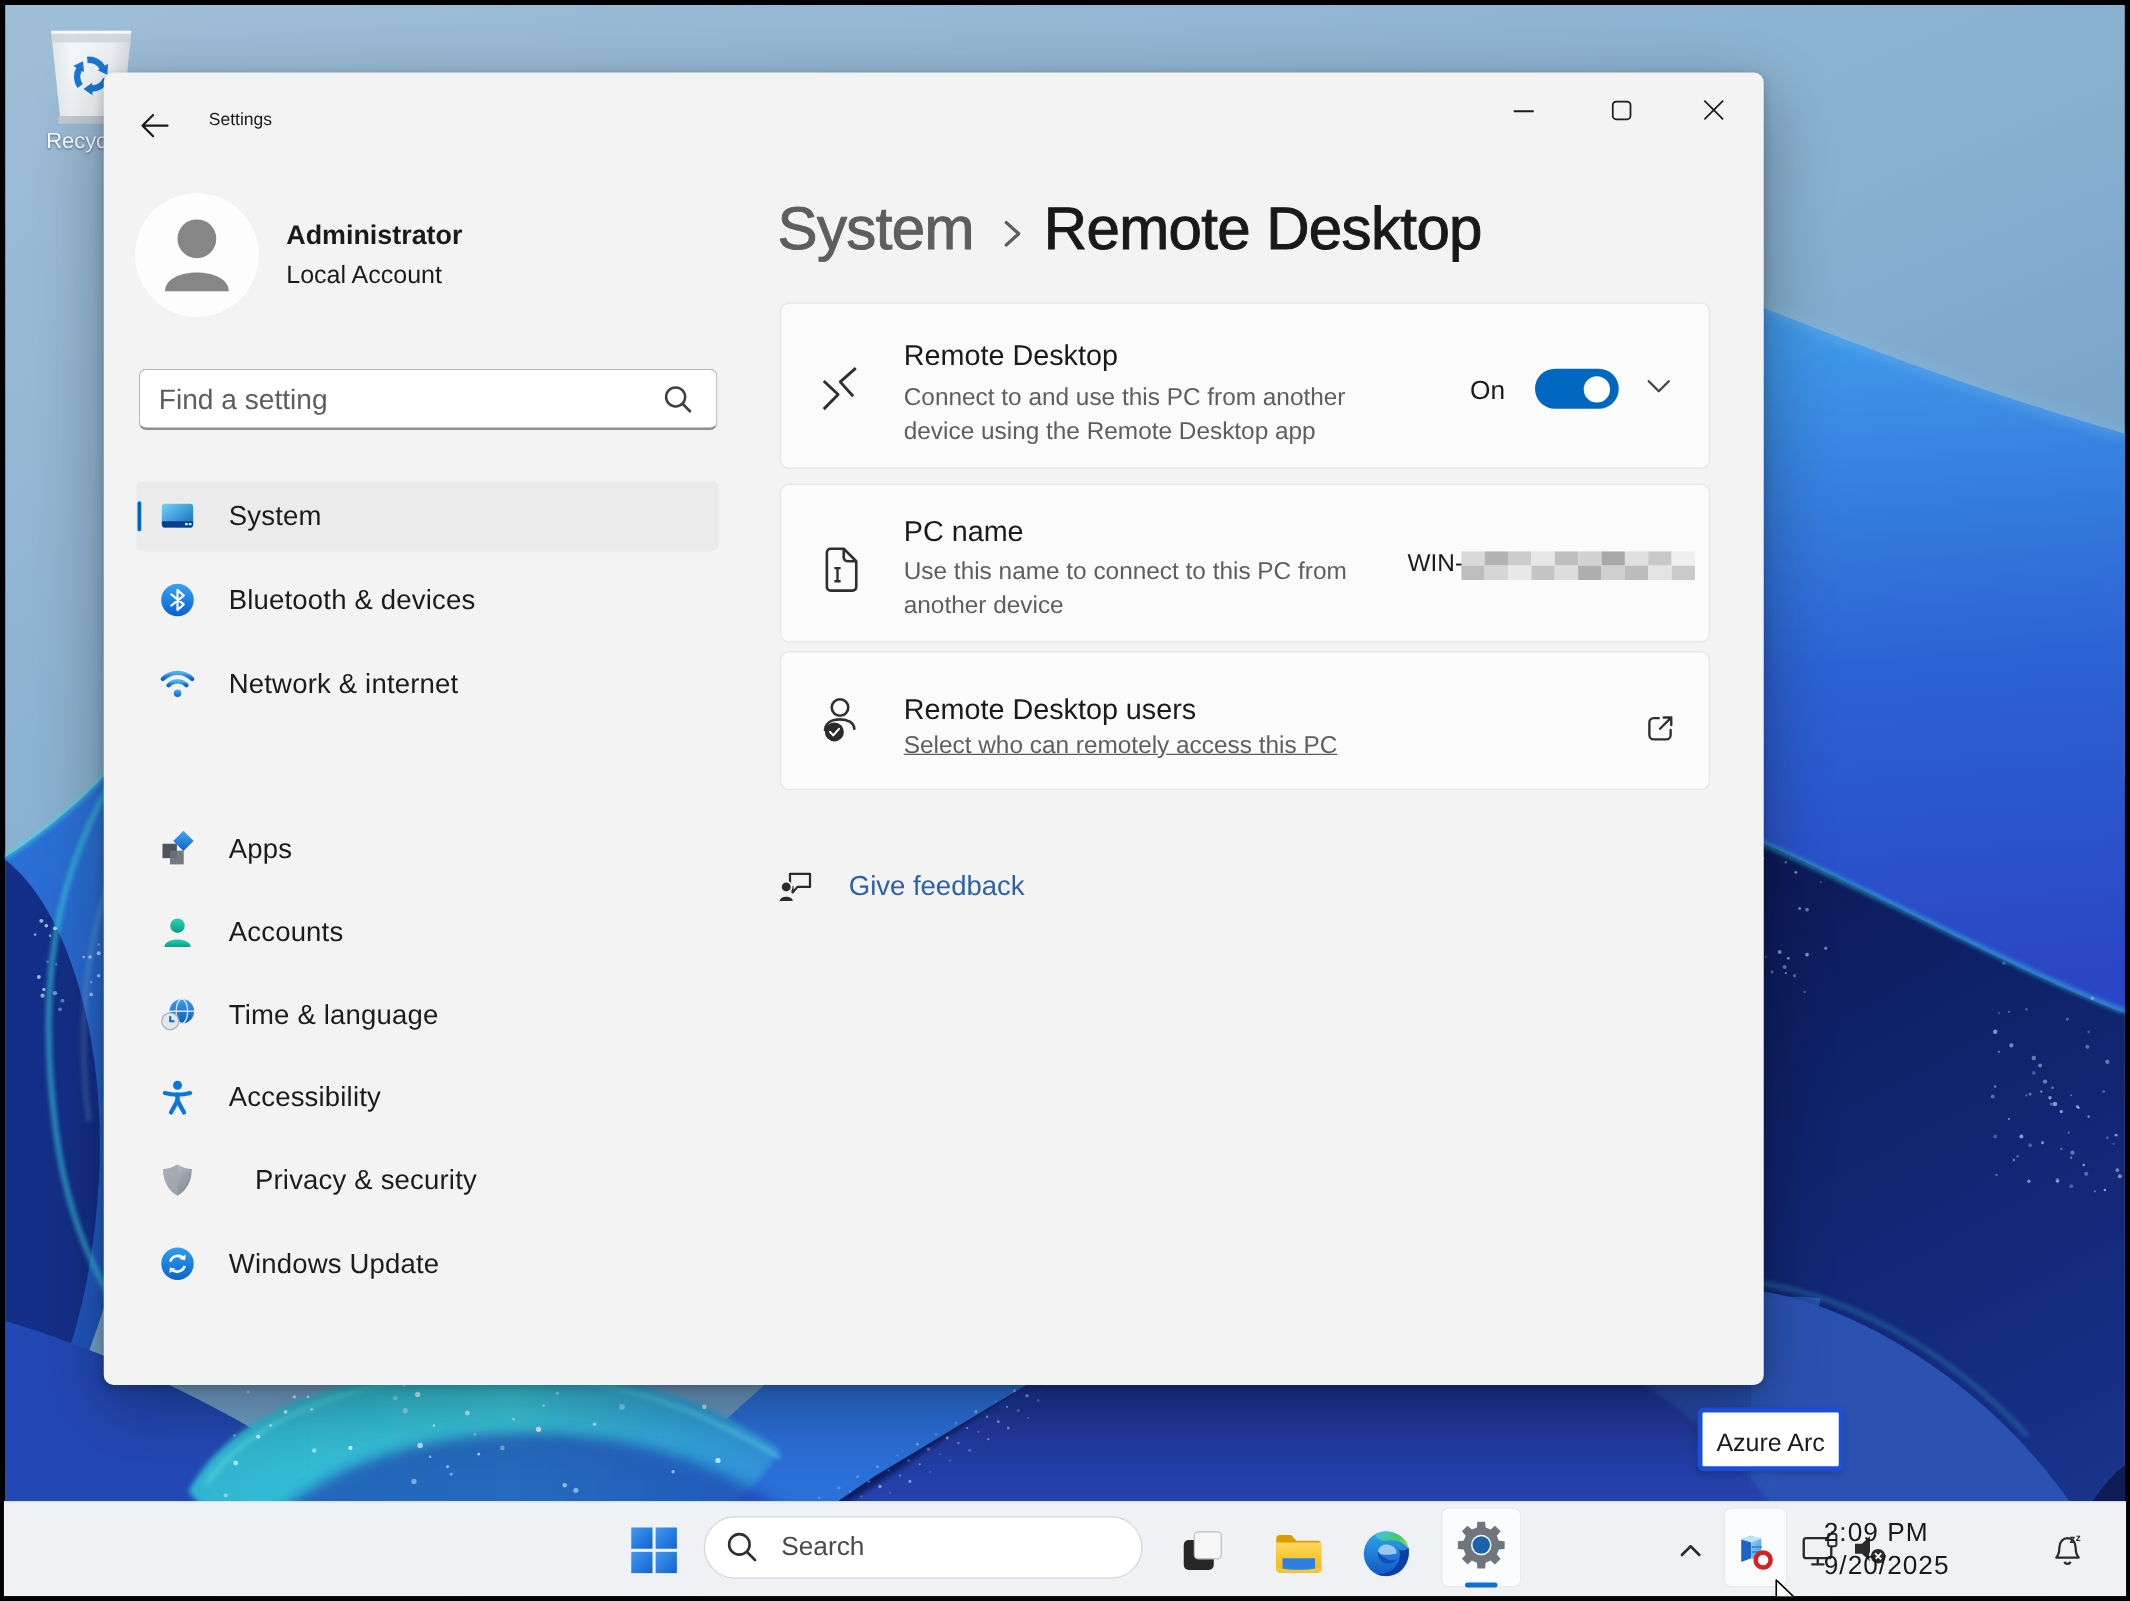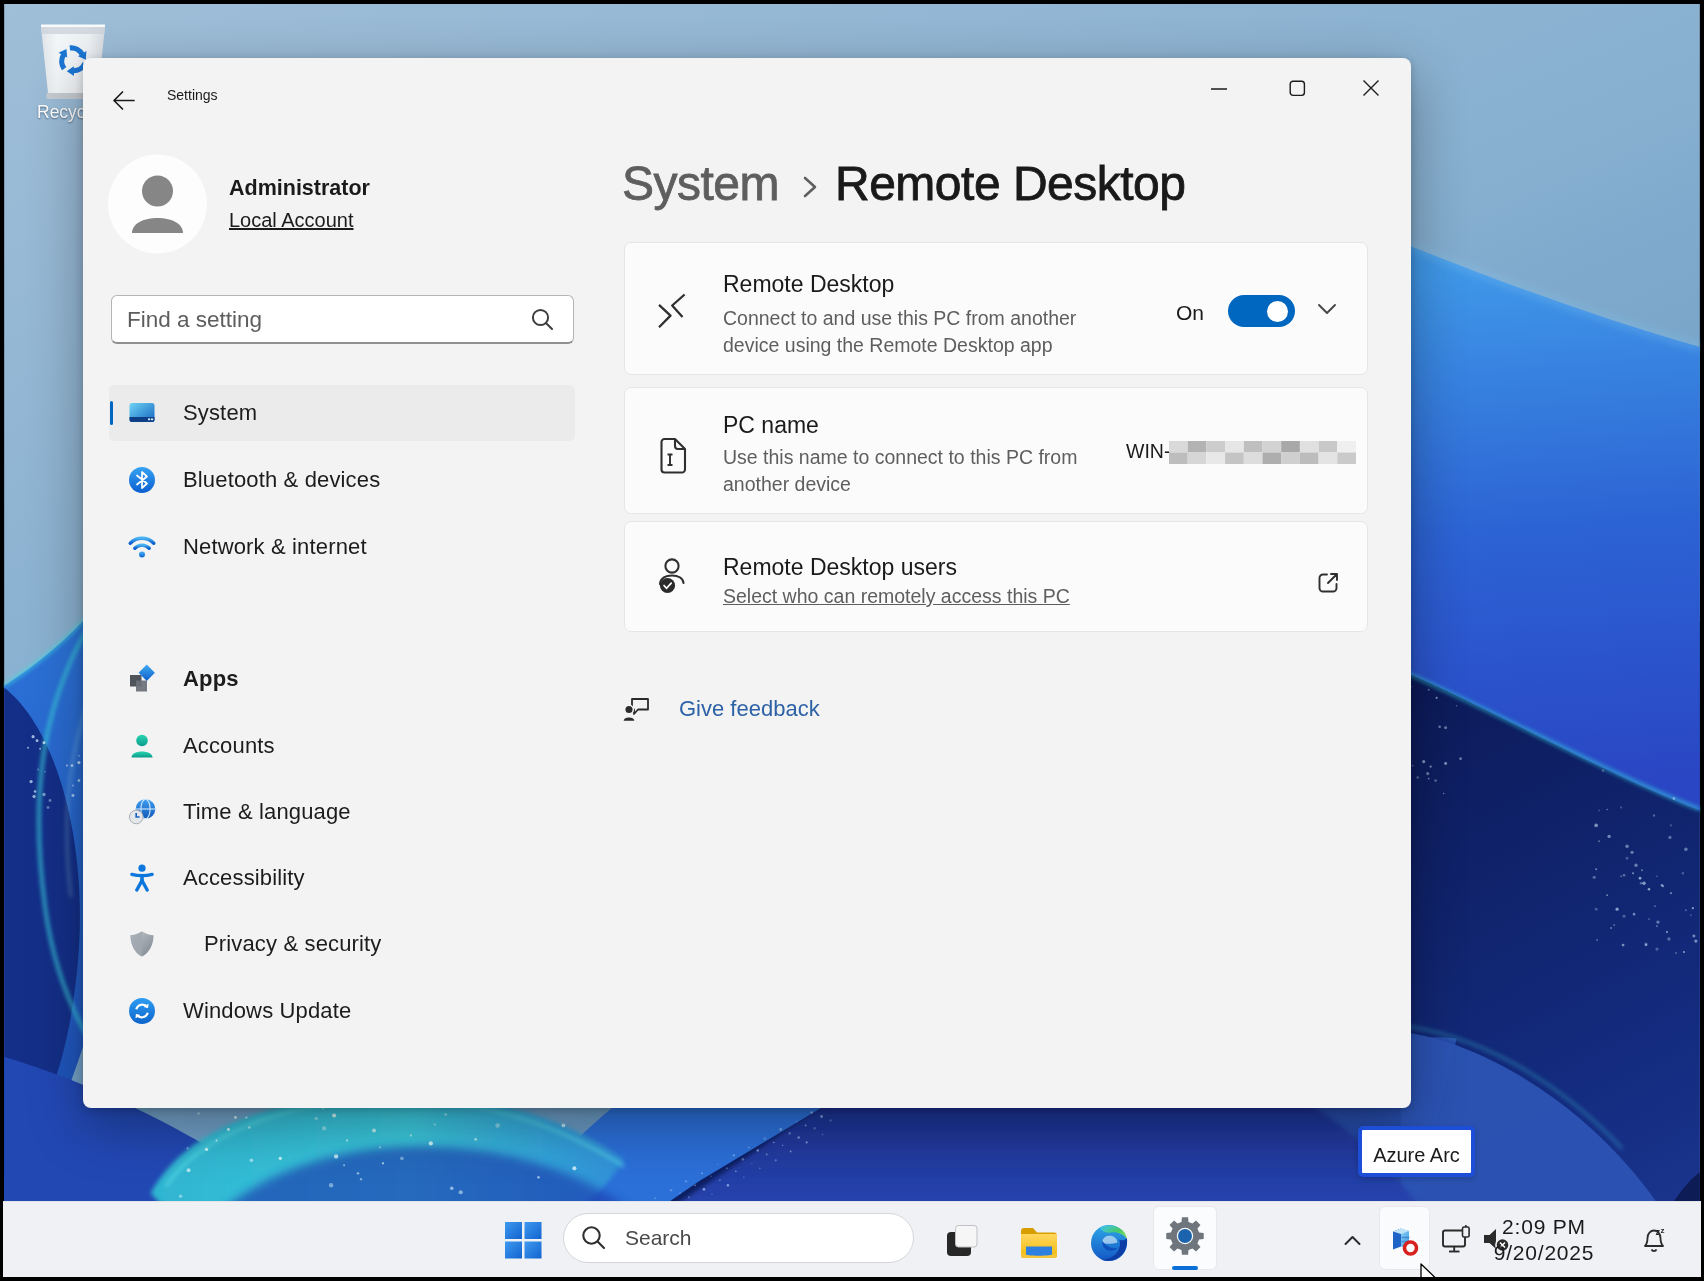--- a/index.html
+++ b/index.html
@@ -315,21 +315,21 @@
 <svg class="abs" style="left:1276px;top:18px" width="18" height="18" viewBox="0 0 18 18">
         <path d="M 1.5,1.5 L 16.5,16.5 M 16.5,1.5 L 1.5,16.5" stroke="#1b1b1b" stroke-width="1.4"></path>
       </svg>
 
 <svg class="abs" style="left:21px;top:93px" width="101" height="101" viewBox="0 0 101 101">
 <circle cx="50.5" cy="50" r="49.5" fill="#fdfdfd"></circle>
 <circle cx="50.5" cy="37" r="15.5" fill="#868686"></circle>
 <path d="M 25,79 C 25,59 76,59 76,79 Z" fill="#868686"></path>
 </svg>
 <div class="abs" style="left:143px;top:115px;font-size:21.5px;font-weight:700;color:#1a1a1a;">Administrator</div>
-<div class="abs" style="left:143px;top:148px;font-size:20px;color:#1b1b1b;text-decoration:underline;">Local Account</div>
+<div class="abs" style="left:143px;top:148px;font-size:20px;color:#1b1b1b;">Local Account</div>
 
 <div class="abs" style="left:25px;top:234px;width:463px;height:49px;background:#fff;border:1px solid #b5b5b5;border-bottom:2px solid #8f8f8f;border-radius:6px;"></div>
 <div class="abs" style="left:41px;top:246px;font-size:22.5px;color:#5d5d5d;">Find a setting</div>
 <svg class="abs" style="left:445px;top:247px" width="23" height="23" viewBox="0 0 23 23">
 <circle cx="9.5" cy="9.5" r="7.6" fill="none" stroke="#3d3d3d" stroke-width="2"></circle>
 <path d="M 15.2,15.2 L 21,21" stroke="#3d3d3d" stroke-width="2" stroke-linecap="round"></path>
 </svg>
 
 <div class="abs" style="left:23px;top:323.5px;width:466px;height:56px;border-radius:5px;background:#ebebeb;">
         <div class="abs" style="left:0.5px;top:16px;width:3.5px;height:24px;border-radius:2px;background:#0067c0;"></div>
@@ -367,21 +367,21 @@
               <stop offset="0" stop-color="#49b3f2"></stop>
               <stop offset="1" stop-color="#0d5fd0"></stop>
             </linearGradient>
           </defs>
 <circle cx="15" cy="22.5" r="3" fill="url(#i_nw)"></circle>
 <path d="M 7.8,16.2 A 10,10 0 0 1 22.2,16.2" stroke="url(#i_nw)" stroke-width="3.4" fill="none" stroke-linecap="round"></path>
 <path d="M 3.2,11.2 A 16.5,16.5 0 0 1 26.8,11.2" stroke="url(#i_nw)" stroke-width="3.4" fill="none" stroke-linecap="round"></path>
         </svg>
 <div class="abs" style="left:74px;top:15px;font-size:22px;letter-spacing:0.15px;color:#1c1c1c;">Network &amp; internet</div>
       </div>
-<div class="abs" style="left:23px;top:590.1px;width:466px;height:56px;border-radius:5px;font-weight:bold;">
+<div class="abs" style="left:23px;top:590.1px;width:466px;height:56px;border-radius:5px;">
 <svg class="abs" style="left:18px;top:13px" width="30" height="30" viewBox="0 0 30 30">
           <defs>
             <linearGradient id="i_ap" x1="0" y1="0" x2="1" y2="1">
               <stop offset="0" stop-color="#41aaf2"></stop>
               <stop offset="1" stop-color="#0f60c8"></stop>
             </linearGradient>
           </defs>
 <rect x="3" y="11" width="11.5" height="11.5" fill="#4f545b"></rect>
 <rect x="9" y="16.5" width="11" height="11" fill="#6a7078" opacity="0.92"></rect>
 <rect x="14" y="3" width="11.5" height="11.5" transform="rotate(45 19.75 8.75)" fill="url(#i_ap)"></rect>
@@ -619,21 +619,21 @@
 <path d="M 11,29.5 h 10.5" stroke="#2b2b2b" stroke-width="1.9"></path>
 <path d="M 16.2,24.5 v 5" stroke="#2b2b2b" stroke-width="1.9"></path>
 <rect x="24.5" y="5" width="6.6" height="10" rx="1.6" fill="#eff1f4" stroke="#2b2b2b" stroke-width="1.6"></rect>
 <path d="M 27.8,3 v 2" stroke="#2b2b2b" stroke-width="1.6"></path>
 </svg>
 <svg class="abs" style="left:1478px;top:1220px" width="34" height="32" viewBox="0 0 34 32">
 <path d="M 3,11 h 5.5 L 15,5 V 25 L 8.5,19 H 3 Z" fill="#2b2b2b"></path>
 <circle cx="21.5" cy="21" r="6.6" fill="#2b2b2b" stroke="#eff1f4" stroke-width="1.6"></circle>
 <path d="M 19,18.5 l 5,5 M 24,18.5 l -5,5" stroke="#fff" stroke-width="1.5"></path>
 </svg>
-<div class="abs" style="left:1456px;top:1210px;width:170px;text-align:center;font-size:21px;letter-spacing:0.8px;line-height:26px;color:#1a1a1a;">2:09 PM<br>9/20/2025</div>
+<div class="abs" style="left:1456px;top:1210px;width:170px;text-align:left;font-size:21px;letter-spacing:0.8px;line-height:26px;color:#1a1a1a;">2:09 PM<br>9/20/2025</div>
 <svg class="abs" style="left:1636px;top:1221px" width="30" height="30" viewBox="0 0 30 30">
 <path d="M 6,21 C 8,19 8.5,16 8.5,13 C 8.5,8.5 11.5,5.5 15,5.5 C 18.5,5.5 21.5,8.5 21.5,13 C 21.5,16 22,19 24,21 Z" fill="none" stroke="#2b2b2b" stroke-width="1.8" stroke-linejoin="round"></path>
 <path d="M 12.5,24.5 a 2.8,2.8 0 0 0 5,0" fill="none" stroke="#2b2b2b" stroke-width="1.8"></path>
 <text x="16.5" y="9.5" font-size="9.5" font-weight="700" fill="#2b2b2b" font-family="Liberation Sans">z</text>
 <text x="21.5" y="7.5" font-size="8" font-weight="700" fill="#2b2b2b" font-family="Liberation Sans">z</text>
 </svg>
 
 <svg class="abs" style="left:1416px;top:1259px" width="26" height="30" viewBox="0 0 26 30">
 <path d="M 2,1 L 2,21.5 L 6.8,17 L 10.2,24.8 L 14.2,23 L 10.8,15.4 L 17,15.4 Z" fill="#fff" stroke="#000" stroke-width="1.3" stroke-linejoin="round"></path>
 </svg>

